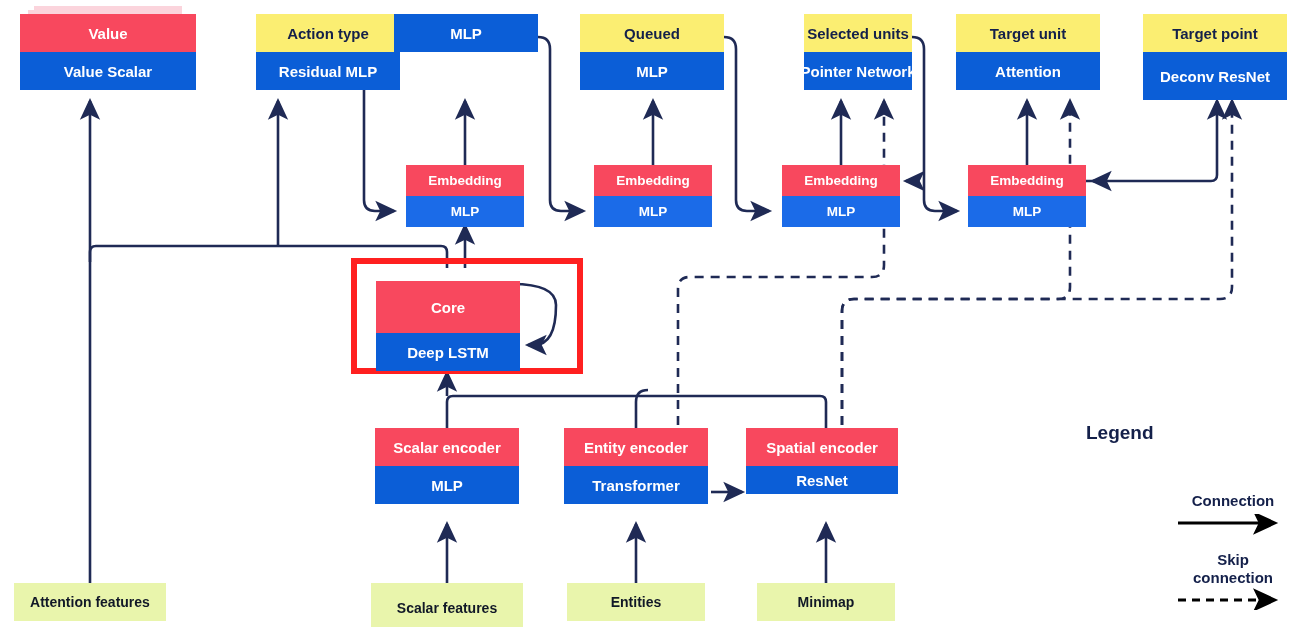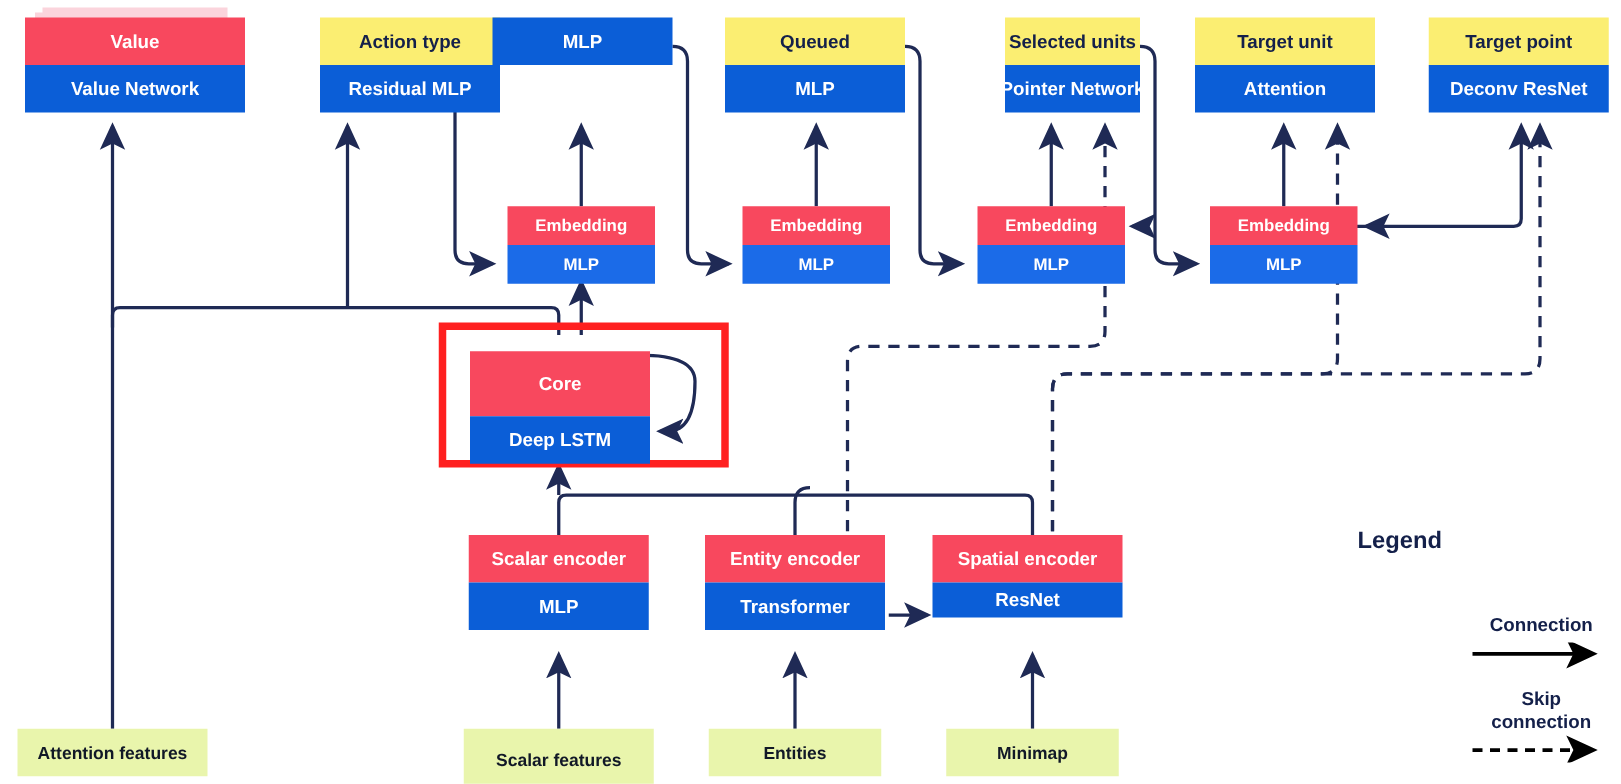--- a/index.html
+++ b/index.html
@@ -118,21 +118,21 @@
       <path d="M842,441 L842,311 Q842,299 854,299 L1220,299 Q1232,299 1232,287 L1232,101" marker-end="url(#ahd)"></path>
     </g>
   </svg>
 
   <div class="stackwrap" style="left:20px;top:14px;width:148px;height:76px;padding-left:28px;">
     <div class="shadow" style="left:14px;top:-8px;width:148px;height:38px;background:#FBD4DC;"></div>
     <div class="shadow" style="left:8px;top:-4px;width:148px;height:38px;background:#FBD4DC;"></div>
     <div class="shadow" style="left:14px;top:30px;width:148px;height:38px;background:#B9C8F2;"></div>
     <div class="shadow" style="left:8px;top:34px;width:148px;height:38px;background:#B9C8F2;"></div>
     <div class="band action" style="position:absolute;left:0;top:0;height:38px;background:#F8485E;color:#fff;">Value</div>
-    <div class="band nn" style="position:absolute;left:0;top:38px;height:38px;">Value Network</div>
+    <div class="band nn" style="position:absolute;left:0;top:38px;height:38px;">Value Scalar</div>
   </div>
 
   <div class="node" style="left:208px;top:14px;width:144px;height:76px;margin-left:48px;">
     <div class="band action" style="height:38px;">Action type</div>
     <div class="band nn" style="height:38px;">Residual MLP</div>
   </div>
 
   <div class="node" style="left:394px;top:14px;width:144px;height:76px;">
     <div class="band nn" style="height:38px;">MLP</div>
   </div>
@@ -147,21 +147,21 @@
     <div class="band nn" style="height:38px;">Pointer Network</div>
   </div>
 
   <div class="node" style="left:956px;top:14px;width:144px;height:76px;">
     <div class="band action" style="height:38px;">Target unit</div>
     <div class="band nn" style="height:38px;">Attention</div>
   </div>
 
   <div class="node" style="left:1143px;top:14px;width:144px;height:76px;">
     <div class="band action" style="height:38px;">Target point</div>
-    <div class="band nn" style="height:38px;">Deconv ResNet</div>
+    <div class="band nn" style="height:48px;">Deconv ResNet</div>
   </div>
 
   <div class="node" style="left:406px;top:165px;width:118px;height:62px;">
     <div class="band out small" style="height:31px;">Embedding</div>
     <div class="band nn small" style="height:31px;">MLP</div>
   </div>
 
   <div class="node" style="left:594px;top:165px;width:118px;height:62px;">
     <div class="band out small" style="height:31px;">Embedding</div>
     <div class="band nn small" style="height:31px;">MLP</div>

